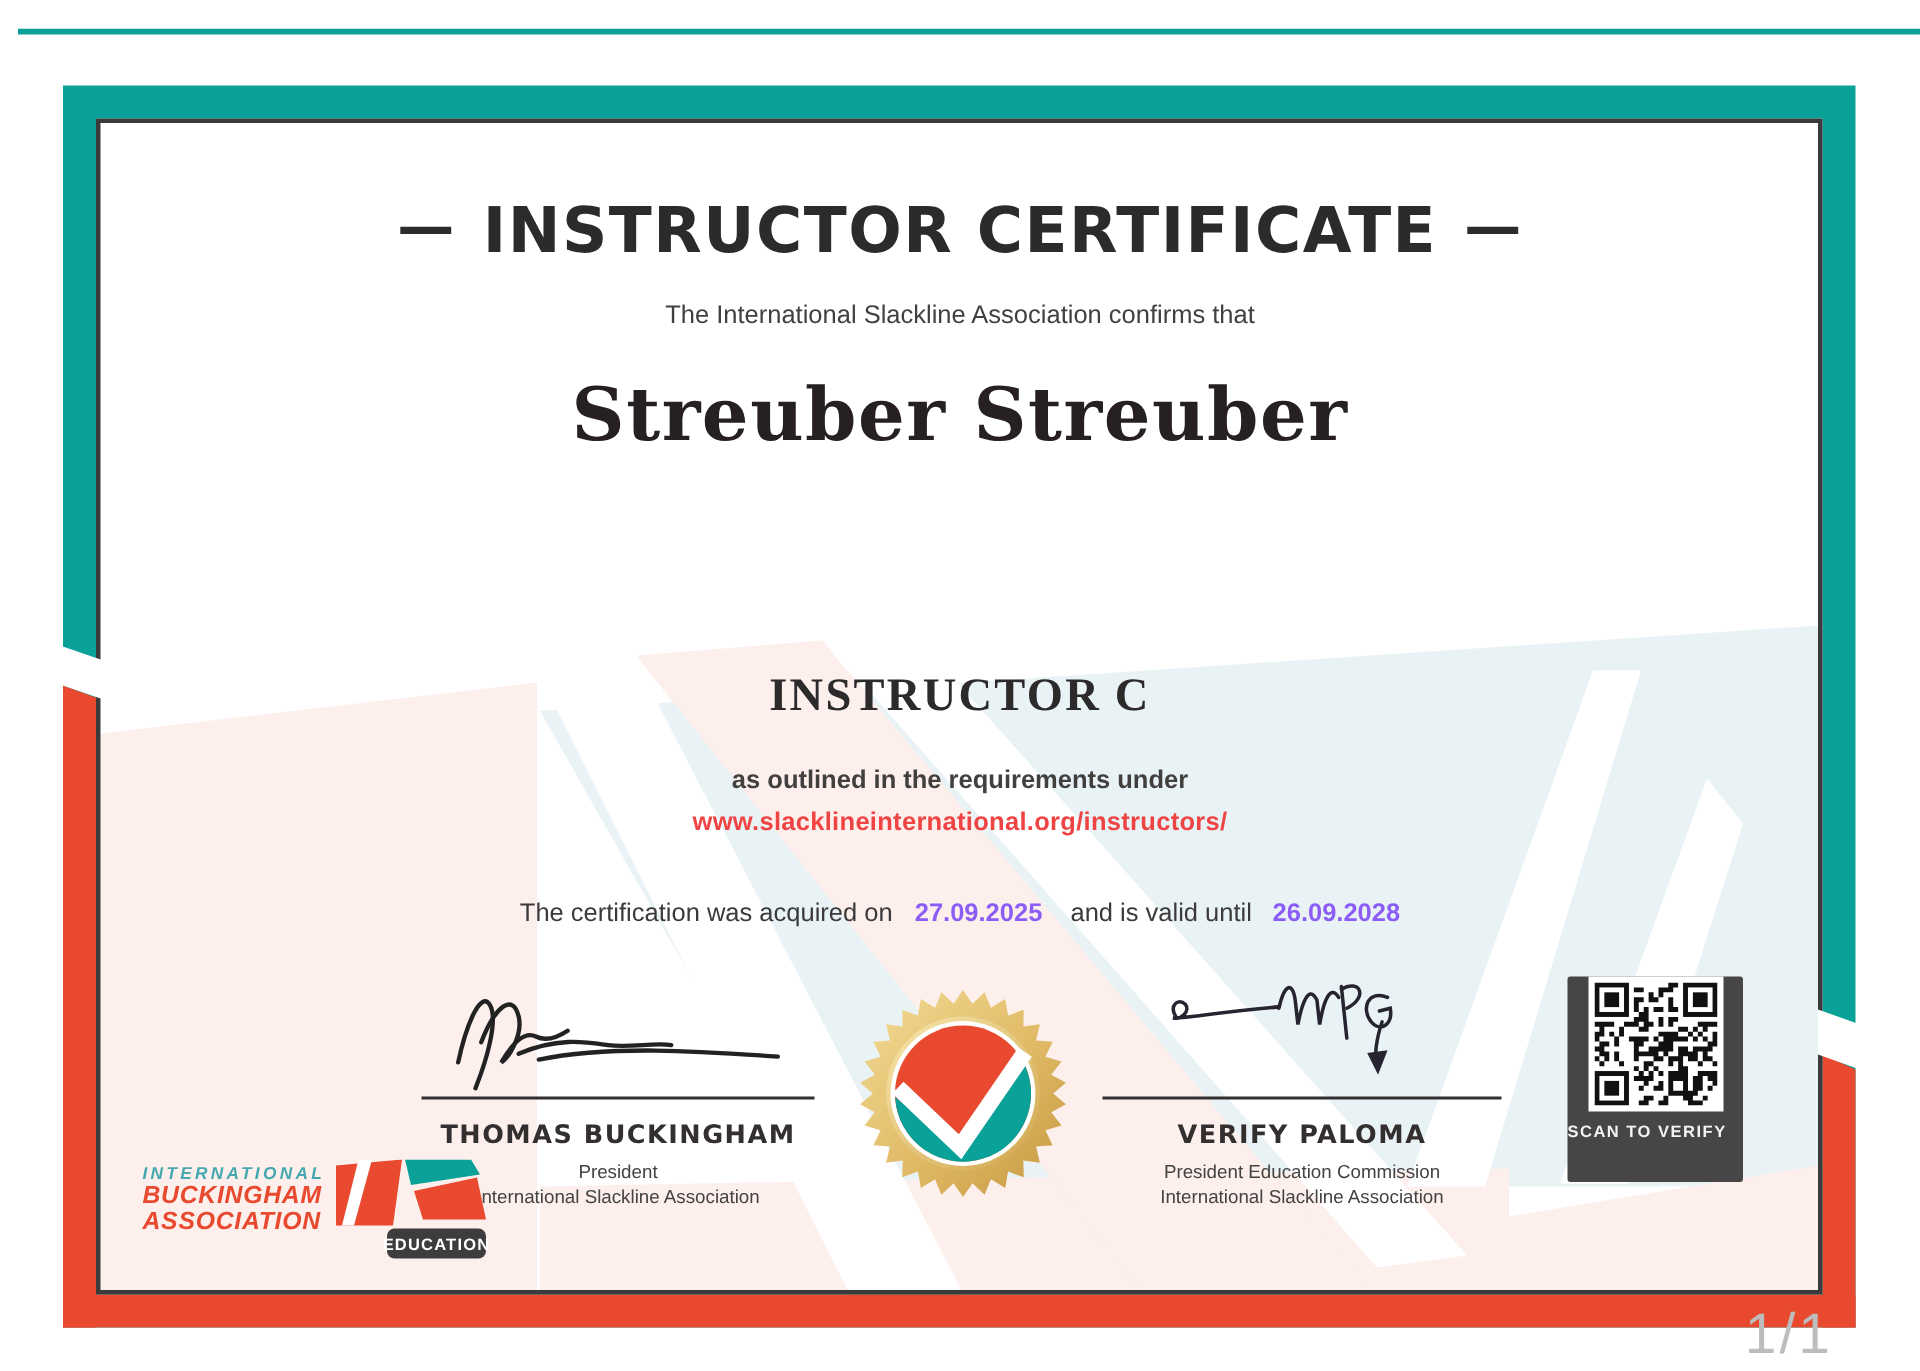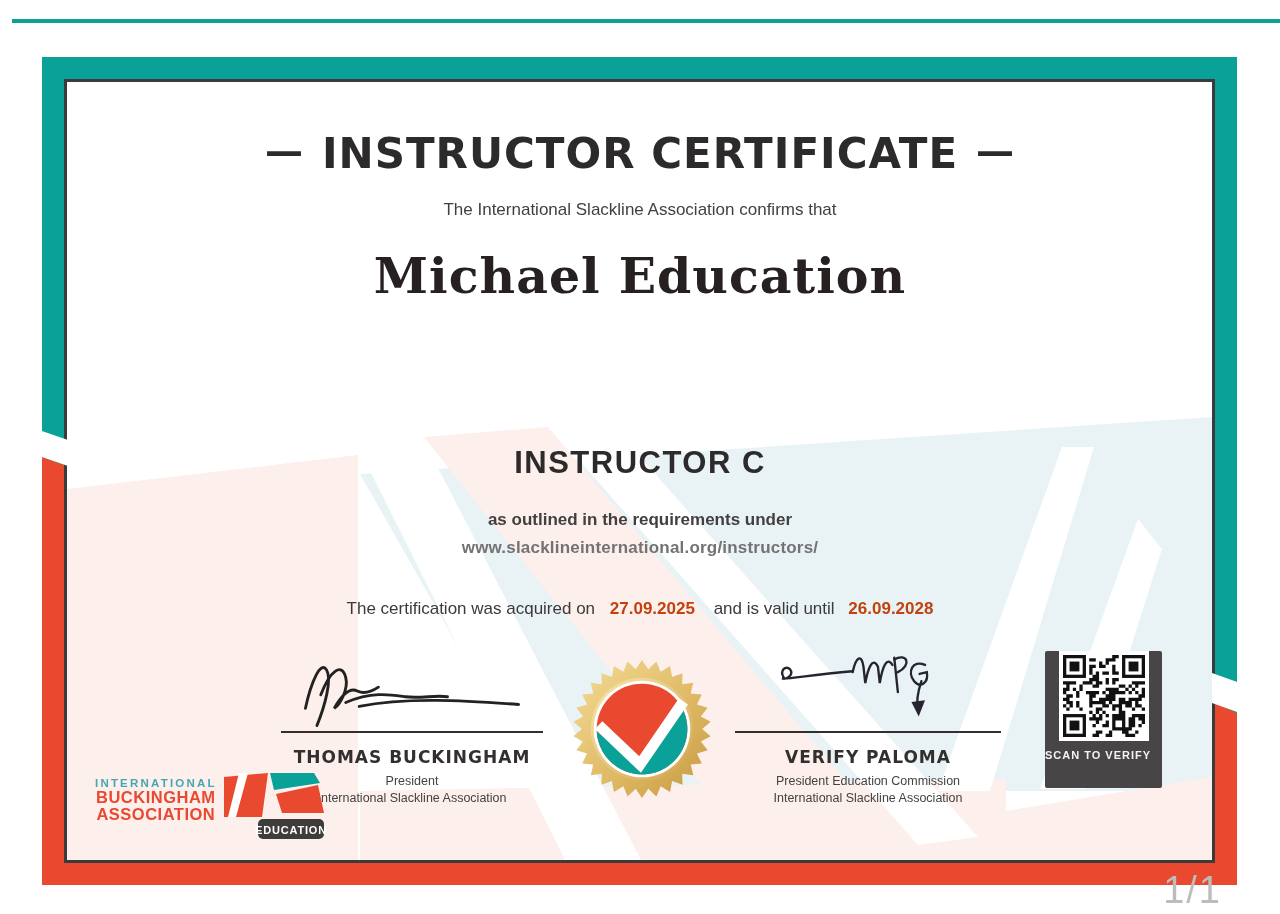--- a/index.html
+++ b/index.html
@@ -13,26 +13,26 @@
 
   .top-sliver{position:absolute;left:12px;top:0;width:1268px;height:4px;background:var(--teal);z-index:3;}
 
   .title-row{top:110px;font-family:"DejaVu Sans",sans-serif;font-weight:bold;
              font-size:42px;letter-spacing:1px;color:#2c2a2a;white-space:nowrap;}
   .title-dash{font-weight:bold;font-size:38px;position:relative;top:-4px;margin:0 18px;}
   .intro{top:181px;font-size:17px;color:#423f3f;}
   .holder-name{top:228px;font-family:"DejaVu Serif",serif;font-weight:bold;
                font-size:49px;color:#262020;letter-spacing:1px;}
   .statement{top:344px;font-size:17px;line-height:26px;color:#423f3f;}
-  .level{top:426px;font-family:Liberation Sans, sans-serif;font-weight:bold;
+  .level{top:426px;font-family:Liberation Serif, serif;font-weight:bold;
          font-size:31px;letter-spacing:1.5px;color:#2c2a2a;}
   .req-intro{top:491px;font-size:17px;color:#423f3f;font-weight:bold;}
-  .req-url{top:519px;font-size:17px;font-weight:bold;color:#737373;letter-spacing:.2px;}
+  .req-url{top:519px;font-size:17px;font-weight:bold;color:#ef4444;letter-spacing:.2px;}
   .validity{top:580px;font-size:17px;color:#3b3939;}
-  .validity .date{font-weight:bold;color:#c2410c;}
+  .validity .date{font-weight:bold;color:#8b5cf6;}
   .validity .d1{margin:0 14px 0 10px;}
   .validity .d2{margin-left:9px;}
 
   .sig-block{position:absolute;text-align:center;}
   .sig-left{left:281px;top:630px;width:262px;}
   .sig-right{left:735px;top:630px;width:266px;}
   .sig-art{height:82px;position:relative;}
   .sig-art svg{position:absolute;left:50%;transform:translateX(-50%);bottom:0;}
   .sig-rule{height:2px;background:#332f2f;margin:0 0 14px 0;}
   .sig-name{font-family:"DejaVu Sans",sans-serif;font-weight:bold;font-size:17px;
@@ -40,21 +40,21 @@
   .sig-role{font-size:12.5px;line-height:17px;color:#454242;}
 
   .seal{left:572px;top:640px;width:140px;height:142px;}
 
   .qr-box{left:1045px;top:632px;width:117px;height:137px;background:var(--qr-box);
           border-radius:2px;text-align:left;}
   .qr-white{width:90px;height:90px;background:#ffffff;margin:0 auto;padding:4px;}
   .qr-label{margin-top:8px;font-size:11px;font-weight:bold;letter-spacing:1px;color:#f4f2f2;}
 
   .isa-logo{left:95px;top:754px;display:flex;align-items:flex-start;gap:7px;}
-  .isa-text{text-align:center;padding-top:4px;}
+  .isa-text{text-align:left;padding-top:4px;font-style:italic;}
   .isa-line1{font-size:11.5px;letter-spacing:2.2px;color:var(--logo-teal);font-weight:bold;}
   .isa-line2,.isa-line3{font-size:16.5px;font-weight:bold;color:var(--red);
                         letter-spacing:.5px;line-height:17px;}
   .isa-mark{width:102px;text-align:right;}
 
   .footer-url{top:814px;font-size:14.5px;letter-spacing:.4px;color:#4c4949;}
 
   .page-indicator{position:absolute;right:58px;top:850px;z-index:2;
                   font-size:38px;color:#bdbdbd;letter-spacing:2px;}
   .bottom-bar{position:absolute;left:0;right:0;bottom:0;height:13px;z-index:4;
@@ -92,21 +92,21 @@
   </svg>
 
   <div class="top-sliver"></div>
 
   <div class="content centered title-row">
     <span class="title-dash">—</span><span>INSTRUCTOR CERTIFICATE</span><span class="title-dash">—</span>
   </div>
 
   <div class="content centered intro">The International Slackline Association confirms that</div>
 
-  <div class="content centered holder-name">Michael Education</div>
+  <div class="content centered holder-name">Streuber Streuber</div>
 
 
   <div class="content centered level">INSTRUCTOR C</div>
 
   <div class="content centered req-intro">as outlined in the requirements under</div>
 
   <div class="content centered req-url">www.slacklineinternational.org/instructors/</div>
 
   <div class="content centered validity">
     <span>The certification was acquired on</span>

